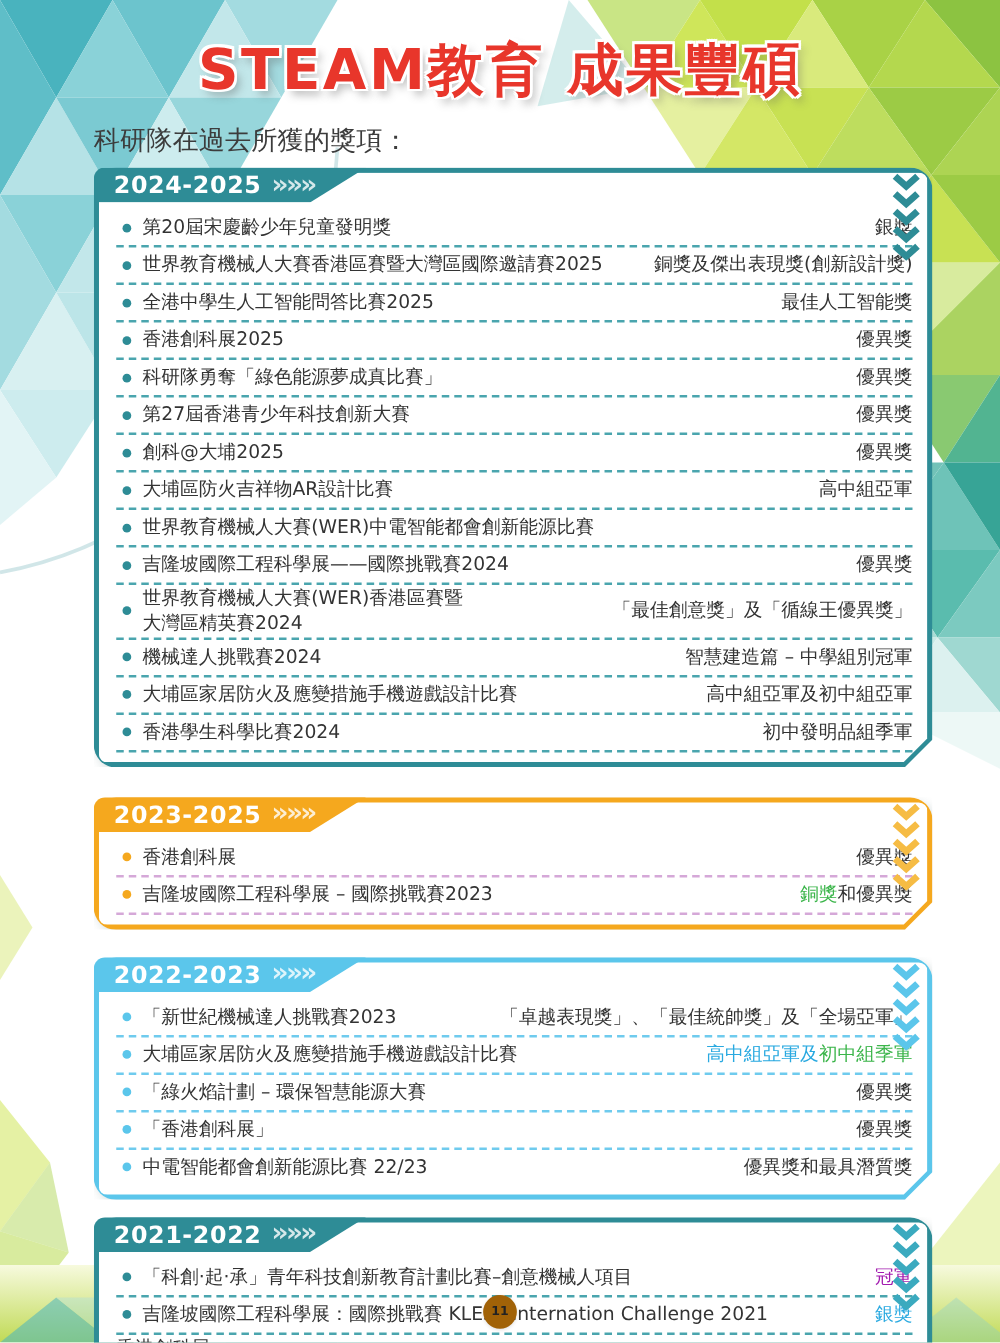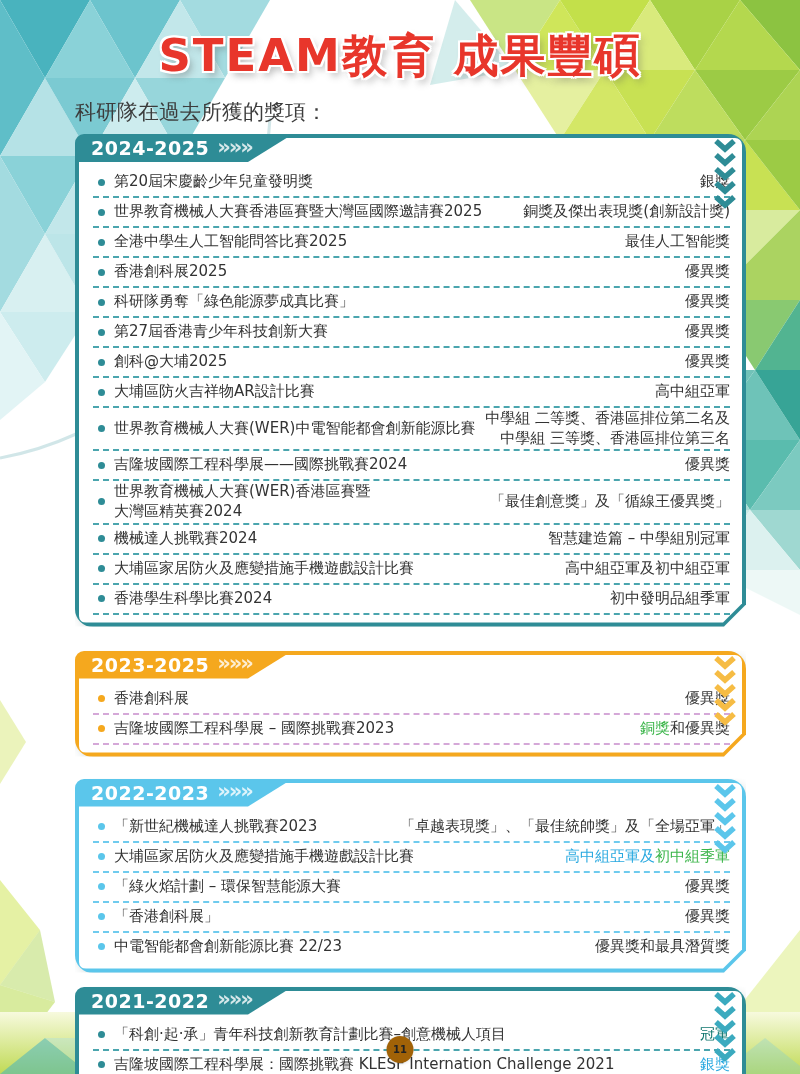--- a/index.html
+++ b/index.html
@@ -225,22 +225,20 @@
 
   <div class="row">
     <span class="bullet"></span>
     <span class="award-name">大埔區防火吉祥物AR設計比賽</span>
     <span class="award-result"><span>高中組亞軍</span></span>
   </div>
 
   <div class="row">
     <span class="bullet"></span>
     <span class="award-name">世界教育機械人大賽(WER)中電智能都會創新能源比賽</span>
-    <span class="award-result"><span>中學組 二等獎、香港區排位第二名及
-中學組 三等獎、香港區排位第三名</span></span>
   </div>
 
   <div class="row">
     <span class="bullet"></span>
     <span class="award-name">吉隆坡國際工程科學展——國際挑戰賽2024</span>
     <span class="award-result"><span>優異獎</span></span>
   </div>
 
   <div class="row">
     <span class="bullet"></span>
@@ -362,21 +360,21 @@
         <path d="M3 32 L12 40 L21 32"></path>
         <path d="M3 46 L12 54 L21 46"></path>
         <path d="M3 60 L12 68 L21 60"></path>
       </svg>
     </div>
     <div class="section-inner">
       <div class="items">
   <div class="row">
     <span class="bullet"></span>
     <span class="award-name">「科創‧起‧承」青年科技創新教育計劃比賽–創意機械人項目</span>
-    <span class="award-result"><span style="color: #0f766e;">冠軍</span></span>
+    <span class="award-result"><span style="color: #a21caf;">冠軍</span></span>
   </div>
 
   <div class="row">
     <span class="bullet"></span>
     <span class="award-name">吉隆坡國際工程科學展：國際挑戰賽 KLESF Internation Challenge 2021</span>
     <span class="award-result"><span style="color: rgb(41, 169, 224);">銀獎</span></span>
   </div>
 
   <div class="row">
 

